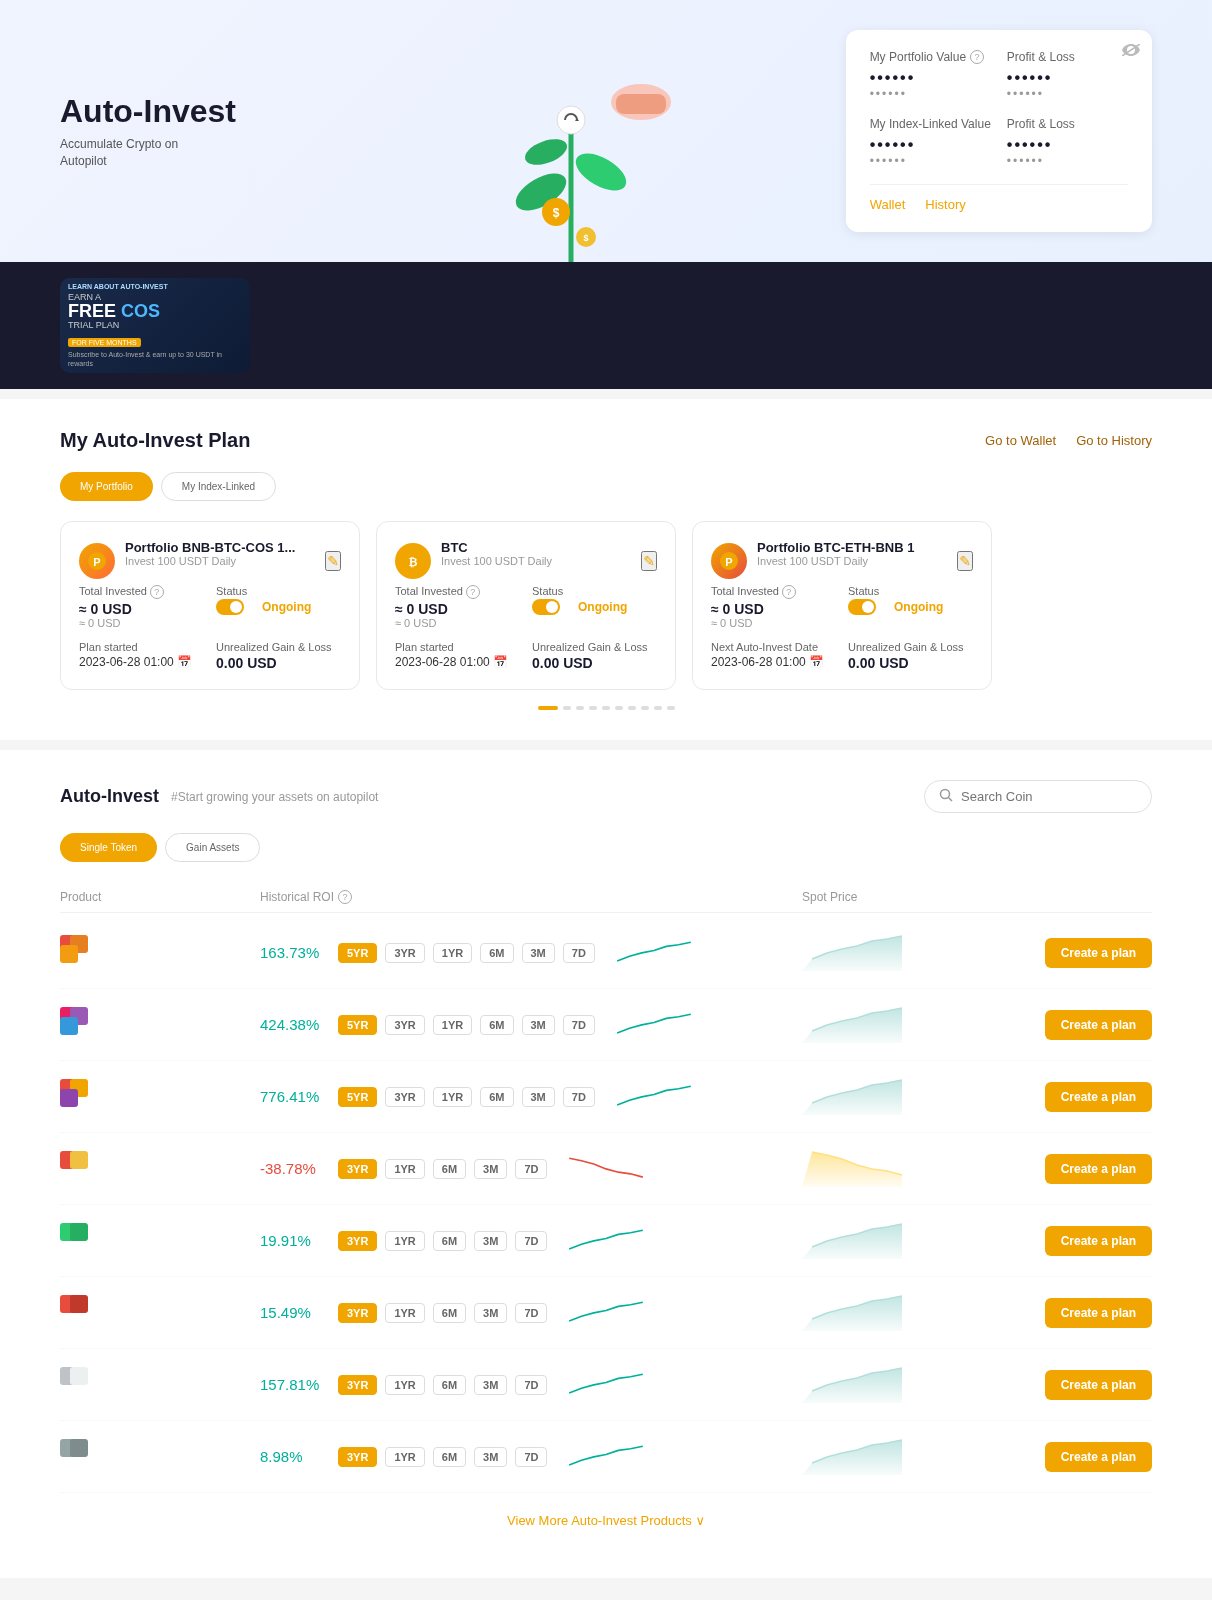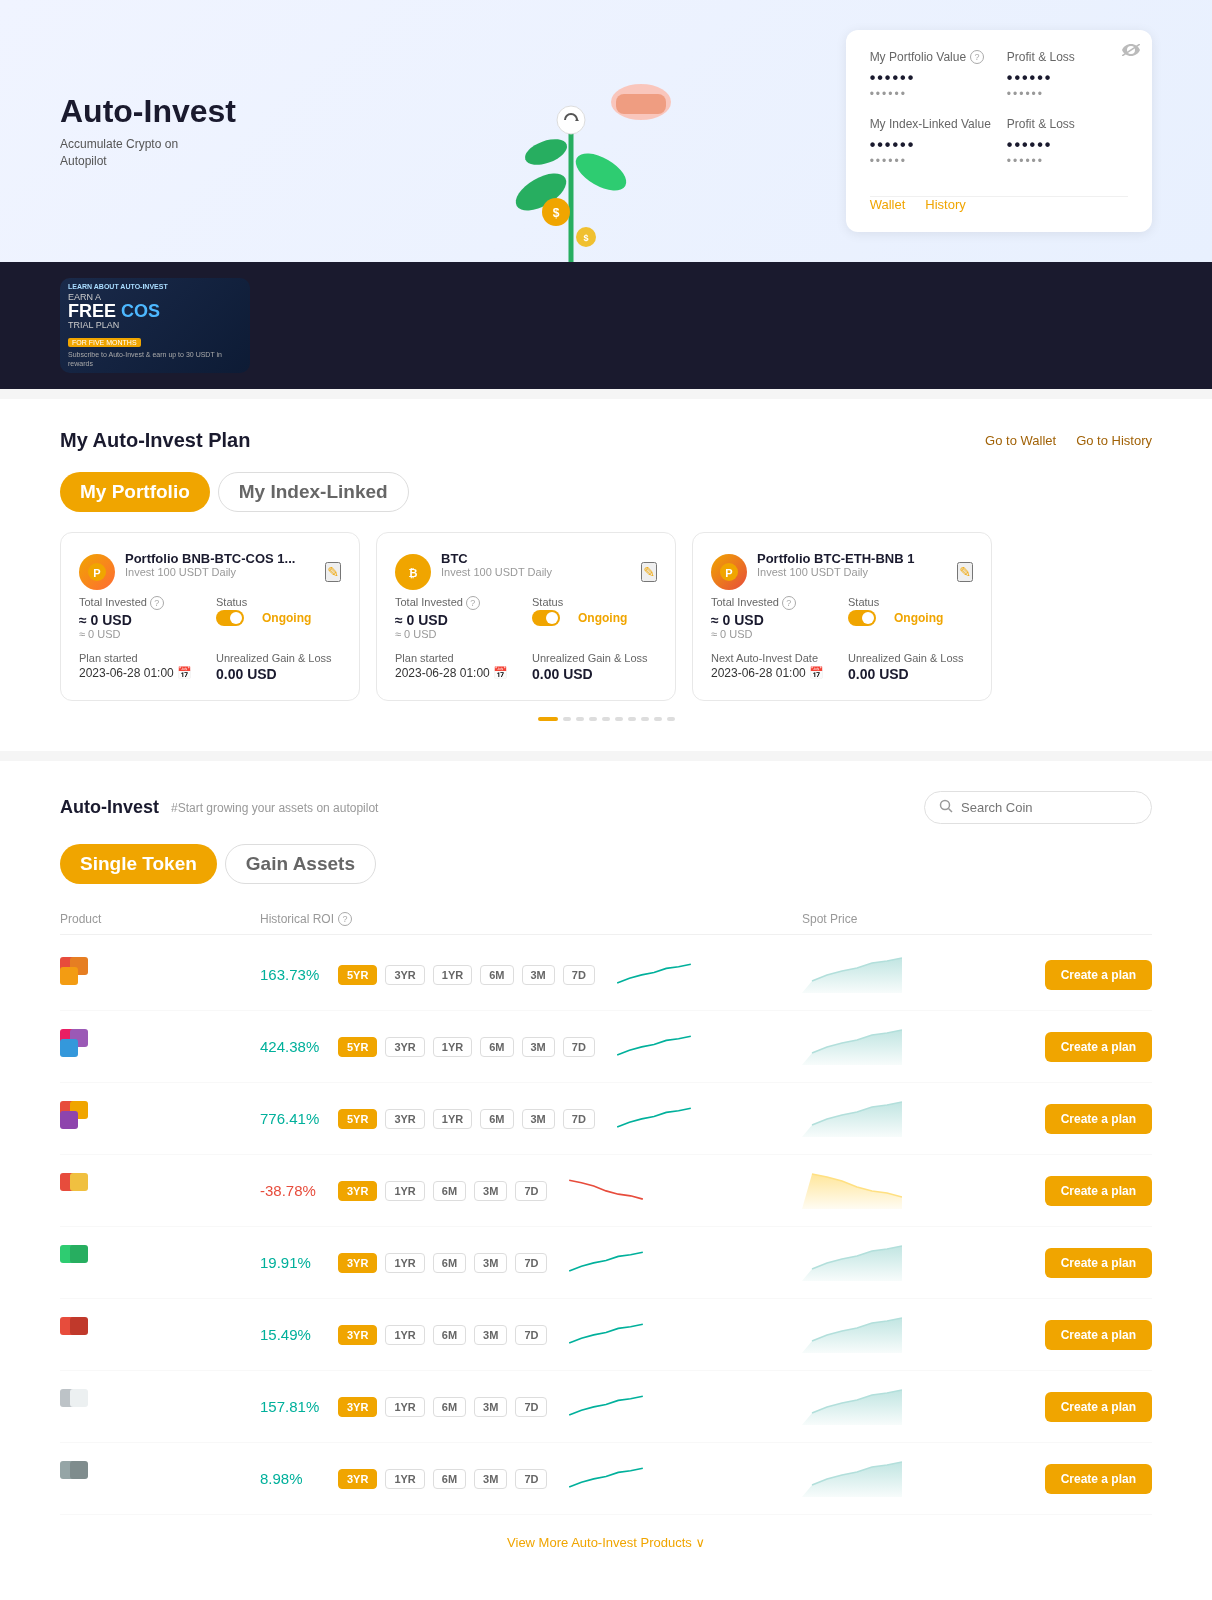--- a/index.html
+++ b/index.html
@@ -8,40 +8,40 @@
     
     .hero { background: linear-gradient(135deg, #f0f4ff 0%, #e8f0fe 100%); padding: 30px 60px; display: flex; align-items: center; justify-content: space-between; min-height: 190px; position: relative; overflow: hidden; }
     .hero-text h1 { font-size: 32px; font-weight: 800; color: #1a1a2e; margin-bottom: 6px; }
     .hero-text p { font-size: 12px; color: #555; line-height: 1.4; }
     .hero-card { background: white; border-radius: 12px; padding: 20px 24px; min-width: 300px; box-shadow: 0 2px 12px rgba(0,0,0,0.08); position: relative; }
     .hero-card-hide { position: absolute; top: 12px; right: 12px; color: #aaa; cursor: pointer; font-size: 16px; }
     .hero-card-grid { display: grid; grid-template-columns: 1fr 1fr; gap: 16px; }
     .hero-card-item label { font-size: 12px; color: #666; display: flex; align-items: center; gap: 4px; margin-bottom: 4px; }
     .hero-card-item .dots { color: #1a1a2e; font-size: 16px; letter-spacing: 2px; font-weight: bold; display: block; line-height: 1.2; }
     .hero-card-item .dots2 { color: #999; font-size: 12px; letter-spacing: 2px; display: block; }
-    .hero-card-links { display: flex; gap: 20px; margin-top: 28px; border-top: 1px solid #f0f0f0; }
+    .hero-card-links { display: flex; gap: 20px; margin-top: 16px; border-top: 1px solid #f0f0f0; padding-top: 12px; }
     .hero-card-links a { color: #f0a500; font-size: 13px; font-weight: 500; cursor: pointer; text-decoration: none; }
     .info-circle { display: inline-block; width: 14px; height: 14px; border-radius: 50%; border: 1px solid #aaa; text-align: center; line-height: 12px; font-size: 9px; color: #aaa; cursor: pointer; }
 
     
     .promo-banner { background: #1a1a2e; padding: 16px 60px; }
     .promo-card { background: linear-gradient(135deg, #1a2a4a, #0d1b35); border-radius: 10px; width: 190px; height: 95px; display: flex; align-items: center; justify-content: center; overflow: hidden; position: relative; }
     .promo-card-inner { padding: 8px; }
     .promo-title { color: #f0a500; font-size: 9px; font-weight: 700; text-transform: uppercase; }
 
     
     .section { background: white; padding: 30px 60px; margin-top: 10px; }
     .section-header { display: flex; align-items: center; justify-content: space-between; margin-bottom: 20px; }
     .section-title { font-size: 20px; font-weight: 700; color: #1a1a2e; }
     .section-links { display: flex; gap: 20px; }
     .section-link { color: #a16207; font-size: 13px; font-weight: 500; cursor: pointer; text-decoration: none; }
 
     
     .tabs { display: flex; gap: 8px; margin-bottom: 20px; }
-    .tab { padding: 8px 20px; border-radius: 20px; font-size: 19px; font-weight: 700; cursor: pointer; border: none; }
+    .tab { padding: 8px 20px; border-radius: 20px; font-size: 10px; font-weight: 400; cursor: pointer; border: none; }
     .tab.active { background: #f0a500; color: white; }
     .tab.inactive { background: transparent; color: #666; border: 1px solid #ddd; }
 
     
     .plan-cards { display: flex; gap: 16px; overflow: hidden; }
     .plan-card { border: 1px solid #e8e8e8; border-radius: 12px; padding: 18px; width: 300px; min-width: 300px; background: white; }
     .plan-card-header { display: flex; align-items: center; justify-content: space-between; margin-bottom: 4px; }
     .plan-card-title { font-size: 13px; font-weight: 700; color: #1a1a2e; }
     .plan-card-sub { font-size: 11px; color: #999; margin-bottom: 14px; }
     .plan-card-edit { color: #f0a500; cursor: pointer; font-size: 14px; }

